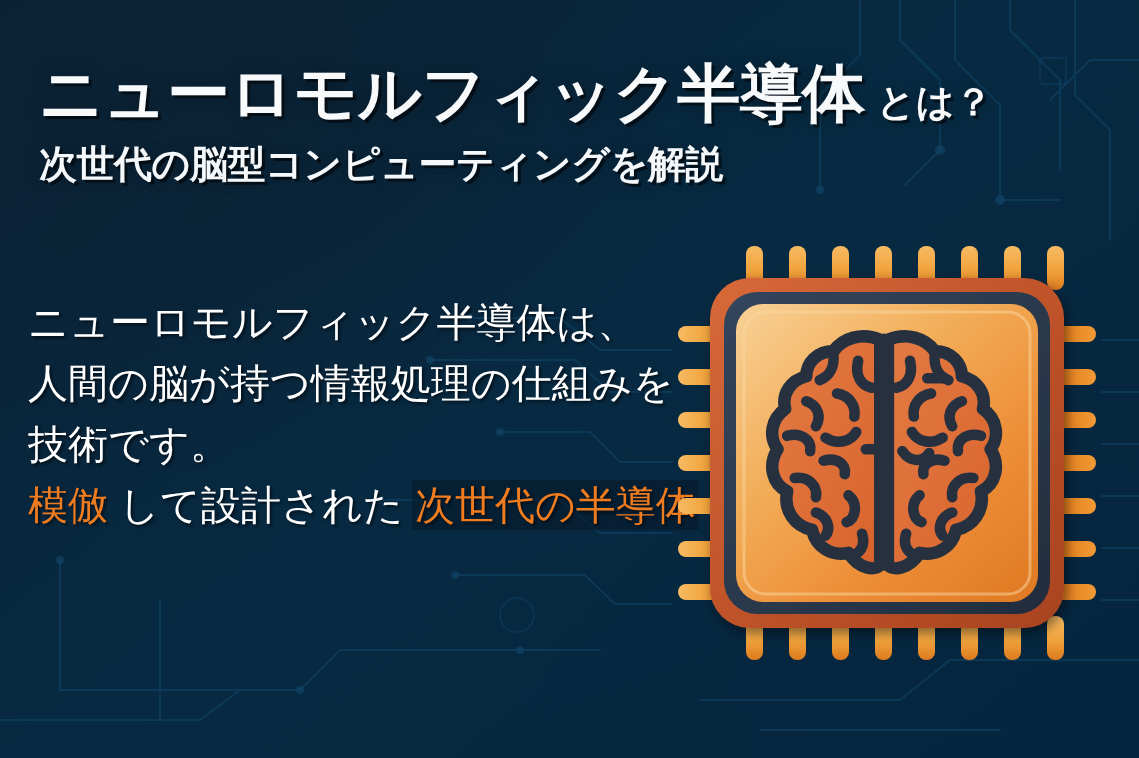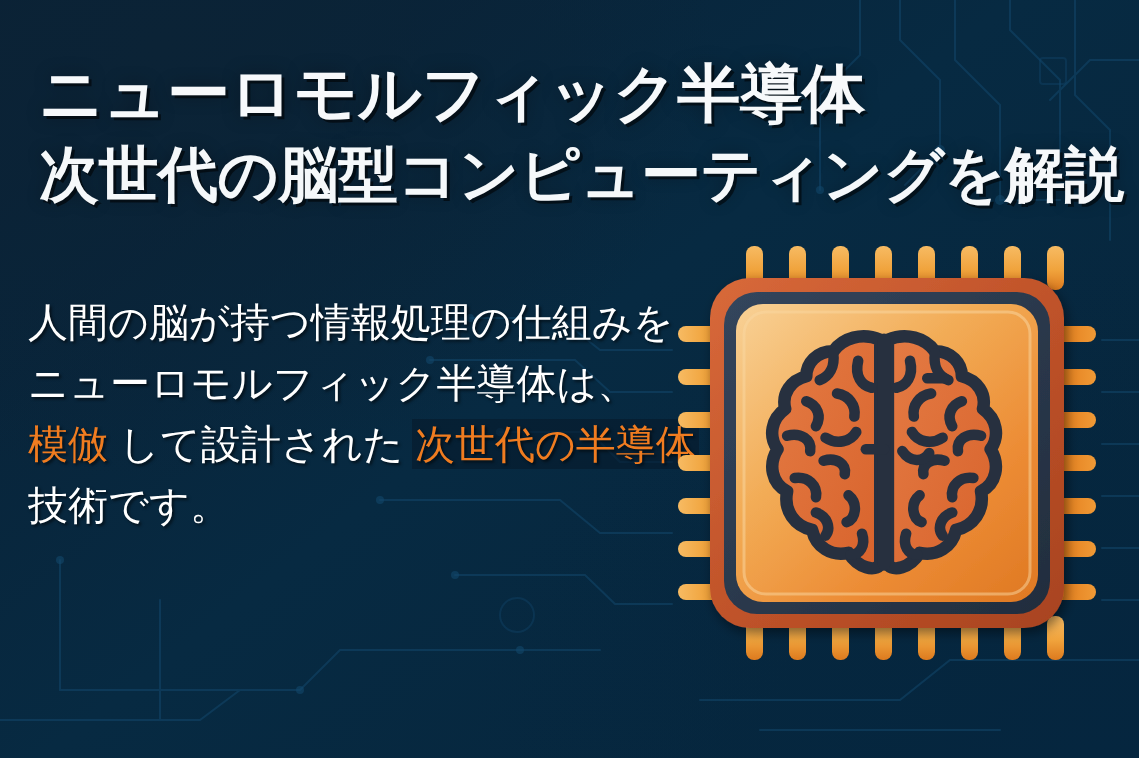--- a/index.html
+++ b/index.html
@@ -34,21 +34,21 @@
     letter-spacing:-0.5px;
     text-shadow:3px 3px 0 rgba(0,0,0,.55), 0 0 18px rgba(0,0,0,.35);
   }
   .title-suffix{
     font-size:38px;font-weight:bold;color:#f7f9fb;
     margin-left:12px;letter-spacing:0px;
     text-shadow:3px 3px 0 rgba(0,0,0,.55), 0 0 16px rgba(0,0,0,.3);
   }
   .subtitle{
     margin-top:20px;
-    font-size:60px;font-weight:bold;color:#f5f8fa;
+    font-size:38px;font-weight:bold;color:#f5f8fa;
     letter-spacing:-0.5px;line-height:1.0;white-space:nowrap;
     text-shadow:3px 3px 0 rgba(0,0,0,.55), 0 0 16px rgba(0,0,0,.3);
   }
 
   
   .body-copy{
     position:absolute;left:28px;top:292px;width:660px;
     font-size:40px;line-height:61px;color:#ffffff;
     letter-spacing:0px;
     text-shadow:2px 2px 3px rgba(0,0,0,.6);
@@ -123,36 +123,37 @@
       <g stroke="#12476b" stroke-width="2" fill="none" opacity="0.4">
         <rect x="500" y="598" width="34" height="34" rx="17"></rect>
         <rect x="1040" y="58" width="26" height="26" rx="3"></rect>
       </g>
     </svg>
   </div>
 
   <div class="headline">
     <div class="title-row">
       <span class="title-main">ニューロモルフィック半導体</span>
+      <span class="title-suffix">とは？</span>
     </div>
     <div class="subtitle">次世代の脳型コンピューティングを解説</div>
   </div>
 
   <div class="body-copy">
     <span class="ln">
+      <span>ニューロモルフィック半導体は、</span>
+    </span>
+    <span class="ln">
       <span>人間の脳が持つ情報処理の仕組みを</span>
     </span>
     <span class="ln">
-      <span>ニューロモルフィック半導体は、</span>
+      <span>技術です。</span>
     </span>
     <span class="ln">
       <span class="accent">模倣</span><span> して設計された </span><span class="accent-hl">次世代の半導体</span>
-    </span>
-    <span class="ln">
-      <span>技術です。</span>
     </span>
   </div>
 
   <div class="chip-wrap">
     <svg viewBox="0 0 430 430" aria-hidden="true">
       <defs>
         <linearGradient id="pinG" x1="0" y1="0" x2="0" y2="1">
           <stop offset="0%" stop-color="#f7bb63"></stop>
           <stop offset="55%" stop-color="#f0a33c"></stop>
           <stop offset="100%" stop-color="#dd7a1e"></stop>

